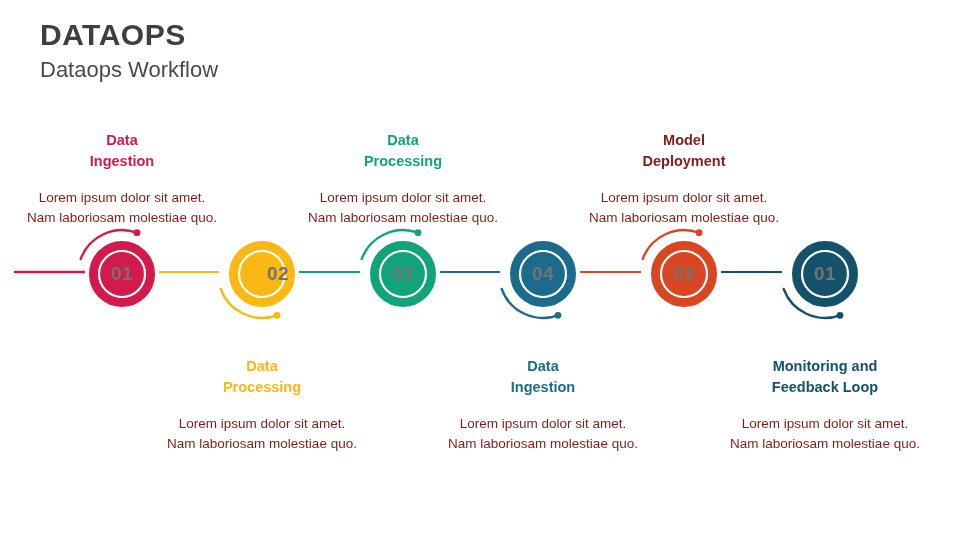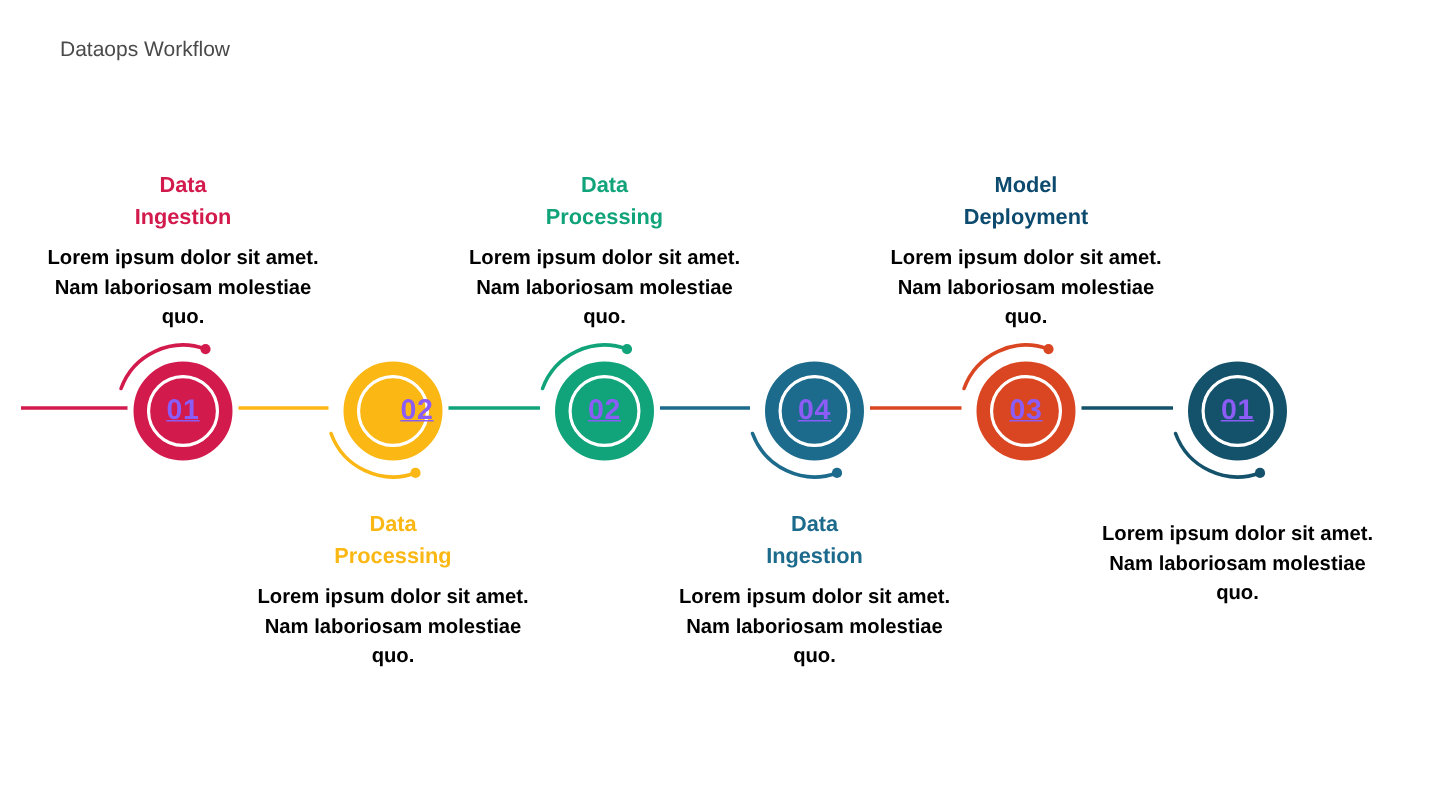--- a/index.html
+++ b/index.html
@@ -25,21 +25,21 @@
   }
   #page-title {
     font-size: 30px;
     font-weight: bold;
     color: #3f3f3f;
     letter-spacing: 0.5px;
     line-height: 1.1;
     margin: 0;
   }
   #page-subtitle {
-    font-size: 14px;
+    font-size: 22px;
     font-weight: normal;
     color: #4a4a4a;
     line-height: 1.15;
     margin: 6px 0 16px 0;
   }
 
   
   #diagram {
     position: absolute;
     left: 0;
@@ -58,49 +58,49 @@
   
   .step-text {
     position: absolute;
     width: 196px;
     text-align: center;
   }
   .step-title {
     font-size: 14.5px;
     font-weight: bold;
     line-height: 1.45;
-    margin: 0;
+    margin: 16px;
   }
   .step-desc {
     font-size: 13.5px;
-    font-weight: bold;
-    color: #000000;
+    font-weight: normal;
+    color: #7f1d1d;
     line-height: 1.45;
     margin: 6px 0 0 0;
   }
   .step-text.above { }
   .step-text.below { }
 
   .step-number {
     position: absolute;
-    color: #8b5cf6;
+    color: #737373;
     font-size: 19px;
     font-weight: bold;
     letter-spacing: 0.5px;
     text-align: center;
     width: 66px;
     line-height: 66px;
     pointer-events: none;
-    text-decoration: underline;
   }
 </style>
 </head>
 <body>
 
 <div id="header">
+  <h1 id="page-title">DATAOPS</h1>
   <h2 id="page-subtitle">Dataops Workflow</h2>
 </div>
 
 <div id="diagram">
   <svg id="flow-svg" viewBox="0 0 960 540" xmlns="http://www.w3.org/2000/svg">
     <g id="connectors">
         <path d="M 14 272 L 85 272" stroke="#d31a4c" stroke-width="2.4" fill="none" stroke-linecap="butt"></path>
         <path d="M 219 272 L 219 298" stroke="#fbb713" stroke-width="2.2" fill="none" opacity="0"></path>
         <path d="M 159 272 L 219 272" stroke="#fbb713" stroke-width="2.2" fill="none"></path>
         <path d="M 360 272 L 360 246" stroke="#11a37a" stroke-width="2.2" fill="none" opacity="0"></path>
@@ -166,20 +166,21 @@
       </div>
       <div class="step-text above" style="left: 305px; top: 114px;">
         <p class="step-title" style="color: rgb(17, 163, 122);"><span>Data</span><br><span>Processing</span></p>
         <p class="step-desc">Lorem ipsum dolor sit amet. Nam laboriosam molestiae quo.</p>
       </div>
       <div class="step-text below" style="left: 445px; top: 340px;">
         <p class="step-title" style="color: rgb(28, 107, 140);"><span>Data</span><br><span>Ingestion</span></p>
         <p class="step-desc">Lorem ipsum dolor sit amet. Nam laboriosam molestiae quo.</p>
       </div>
       <div class="step-text above" style="left: 586px; top: 114px;">
-        <p class="step-title" style="color: #0c4a6e;"><span>Model</span><br><span>Deployment</span></p>
+        <p class="step-title" style="color: #7f1d1d;"><span>Model</span><br><span>Deployment</span></p>
         <p class="step-desc">Lorem ipsum dolor sit amet. Nam laboriosam molestiae quo.</p>
       </div>
       <div class="step-text below" style="left: 727px; top: 340px;">
+        <p class="step-title" style="color: rgb(20, 82, 107);"><span>Monitoring and</span><br><span>Feedback Loop</span></p>
         <p class="step-desc">Lorem ipsum dolor sit amet. Nam laboriosam molestiae quo.</p>
       </div>
     </div>
 </div>
 
 </body></html>

